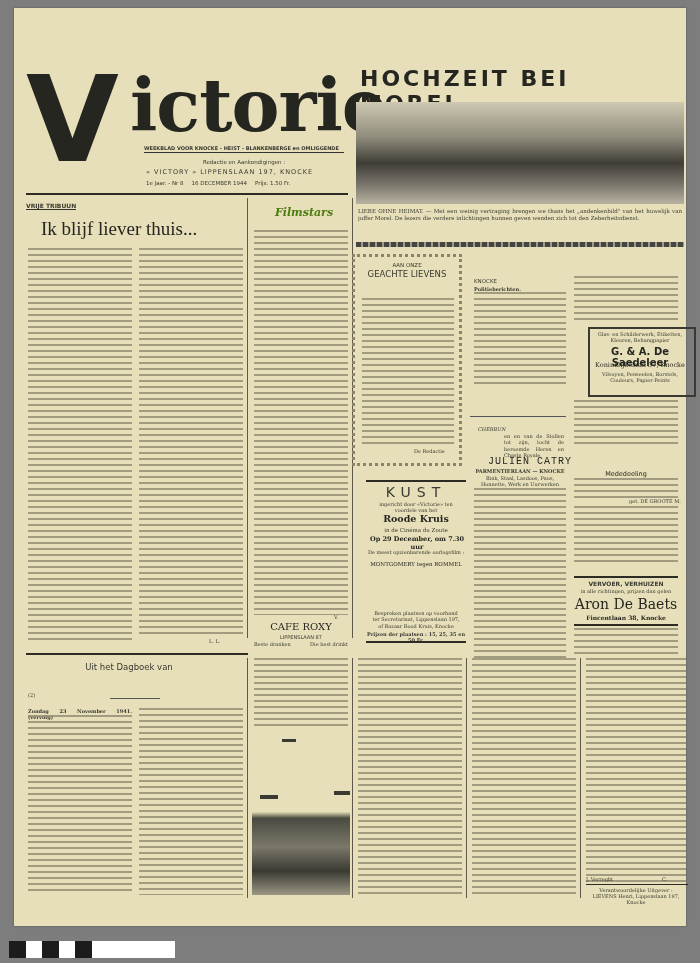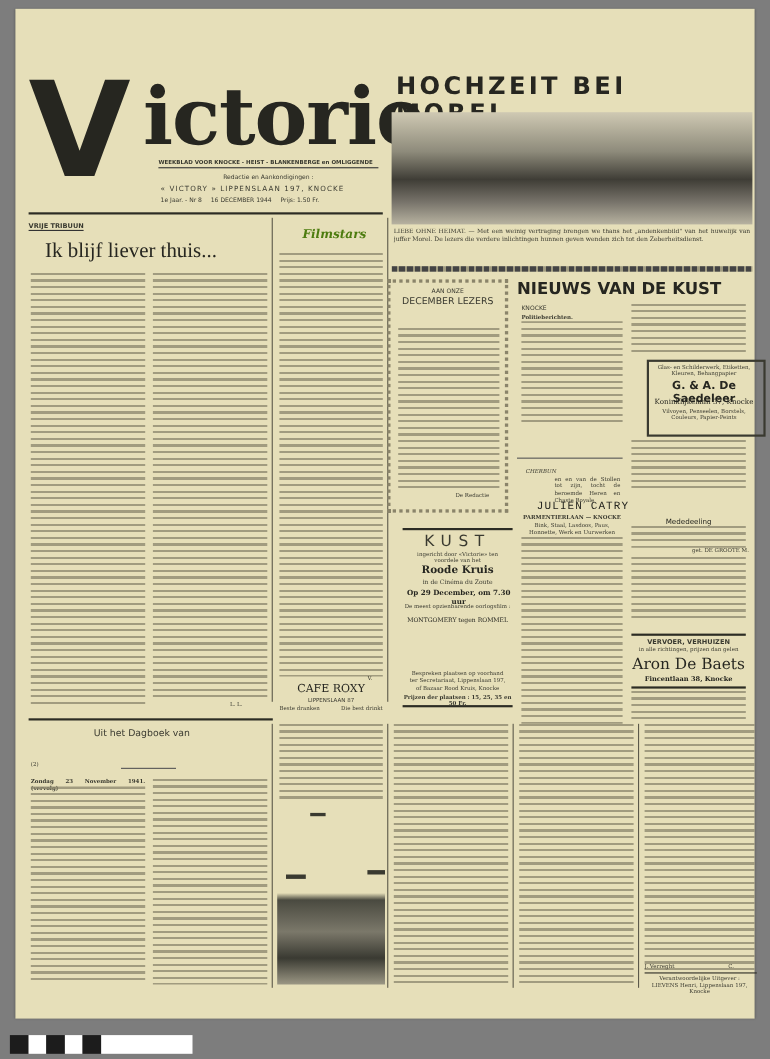--- a/index.html
+++ b/index.html
@@ -57,25 +57,24 @@
   <div class="abs txt" style="left:320px;top:606px;width:14px;">V.</div>
   <div class="abs vr" style="left:338px;top:190px;height:440px;"></div>
 
   <div class="abs center" style="left:240px;top:613px;width:94px;font-family:'DejaVu Serif',serif;font-size:10px;color:#262620;">CAFE ROXY</div>
   <div class="abs center small-caps" style="left:240px;top:626px;width:94px;font-size:5px;">LIPPENSLAAN 87</div>
   <div class="abs txt" style="left:240px;top:633px;width:40px;">Beste dranken</div>
   <div class="abs txt" style="left:294px;top:633px;width:40px;text-align:right;">Die best drinkt</div>
 
   <div class="abs dotted-border" style="left:338px;top:246px;width:104px;height:206px;"></div>
   <div class="abs center small-caps" style="left:344px;top:254px;width:98px;font-size:5.5px;">AAN ONZE</div>
-  <div class="abs center small-caps" style="left:344px;top:261px;width:98px;font-size:8.5px;">DECEMBER LEZERS</div>
+  <div class="abs center small-caps" style="left:344px;top:261px;width:98px;font-size:8.5px;">GEACHTE LIEVENS</div>
   <div class="abs lines" style="left:348px;top:290px;width:92px;height:150px;"></div>
   <div class="abs txt" style="left:400px;top:440px;width:40px;">De Redactie</div>
 
-  <div class="abs" style="left:456px;top:245px;width:214px;font-family:'DejaVu Sans',sans-serif;font-weight:bold;font-size:15px;color:#262620;">NIEUWS VAN DE KUST</div>
   <div class="abs small-caps" style="left:460px;top:270px;font-size:5.5px;">KNOCKE</div>
   <div class="abs txt" style="left:460px;top:278px;width:90px;font-weight:bold;">Politieberichten.</div>
   <div class="abs lines" style="left:460px;top:284px;width:92px;height:95px;"></div>
   <div class="abs lines" style="left:560px;top:268px;width:104px;height:46px;"></div>
 
   <div class="abs box" style="left:574px;top:319px;width:104px;height:66px;border-width:2px;"></div>
   <div class="abs txt center" style="left:578px;top:323px;width:96px;text-align:center;">Glas- en Schilderwerk, Etiketten, Kleuren, Behangpapier</div>
   <div class="abs center" style="left:576px;top:338px;width:100px;font-family:'DejaVu Sans',sans-serif;font-weight:bold;font-size:10px;color:#262620;">G. &amp; A. De Saedeleer</div>
   <div class="abs center" style="left:576px;top:353px;width:100px;font-size:6.5px;color:#262620;">Koninklijkelaan 37, Knocke</div>
   <div class="abs txt" style="left:580px;top:363px;width:92px;text-align:center;">Vilvoyen, Penseelen, Borstels, Couleurs, Papier-Peints</div>

